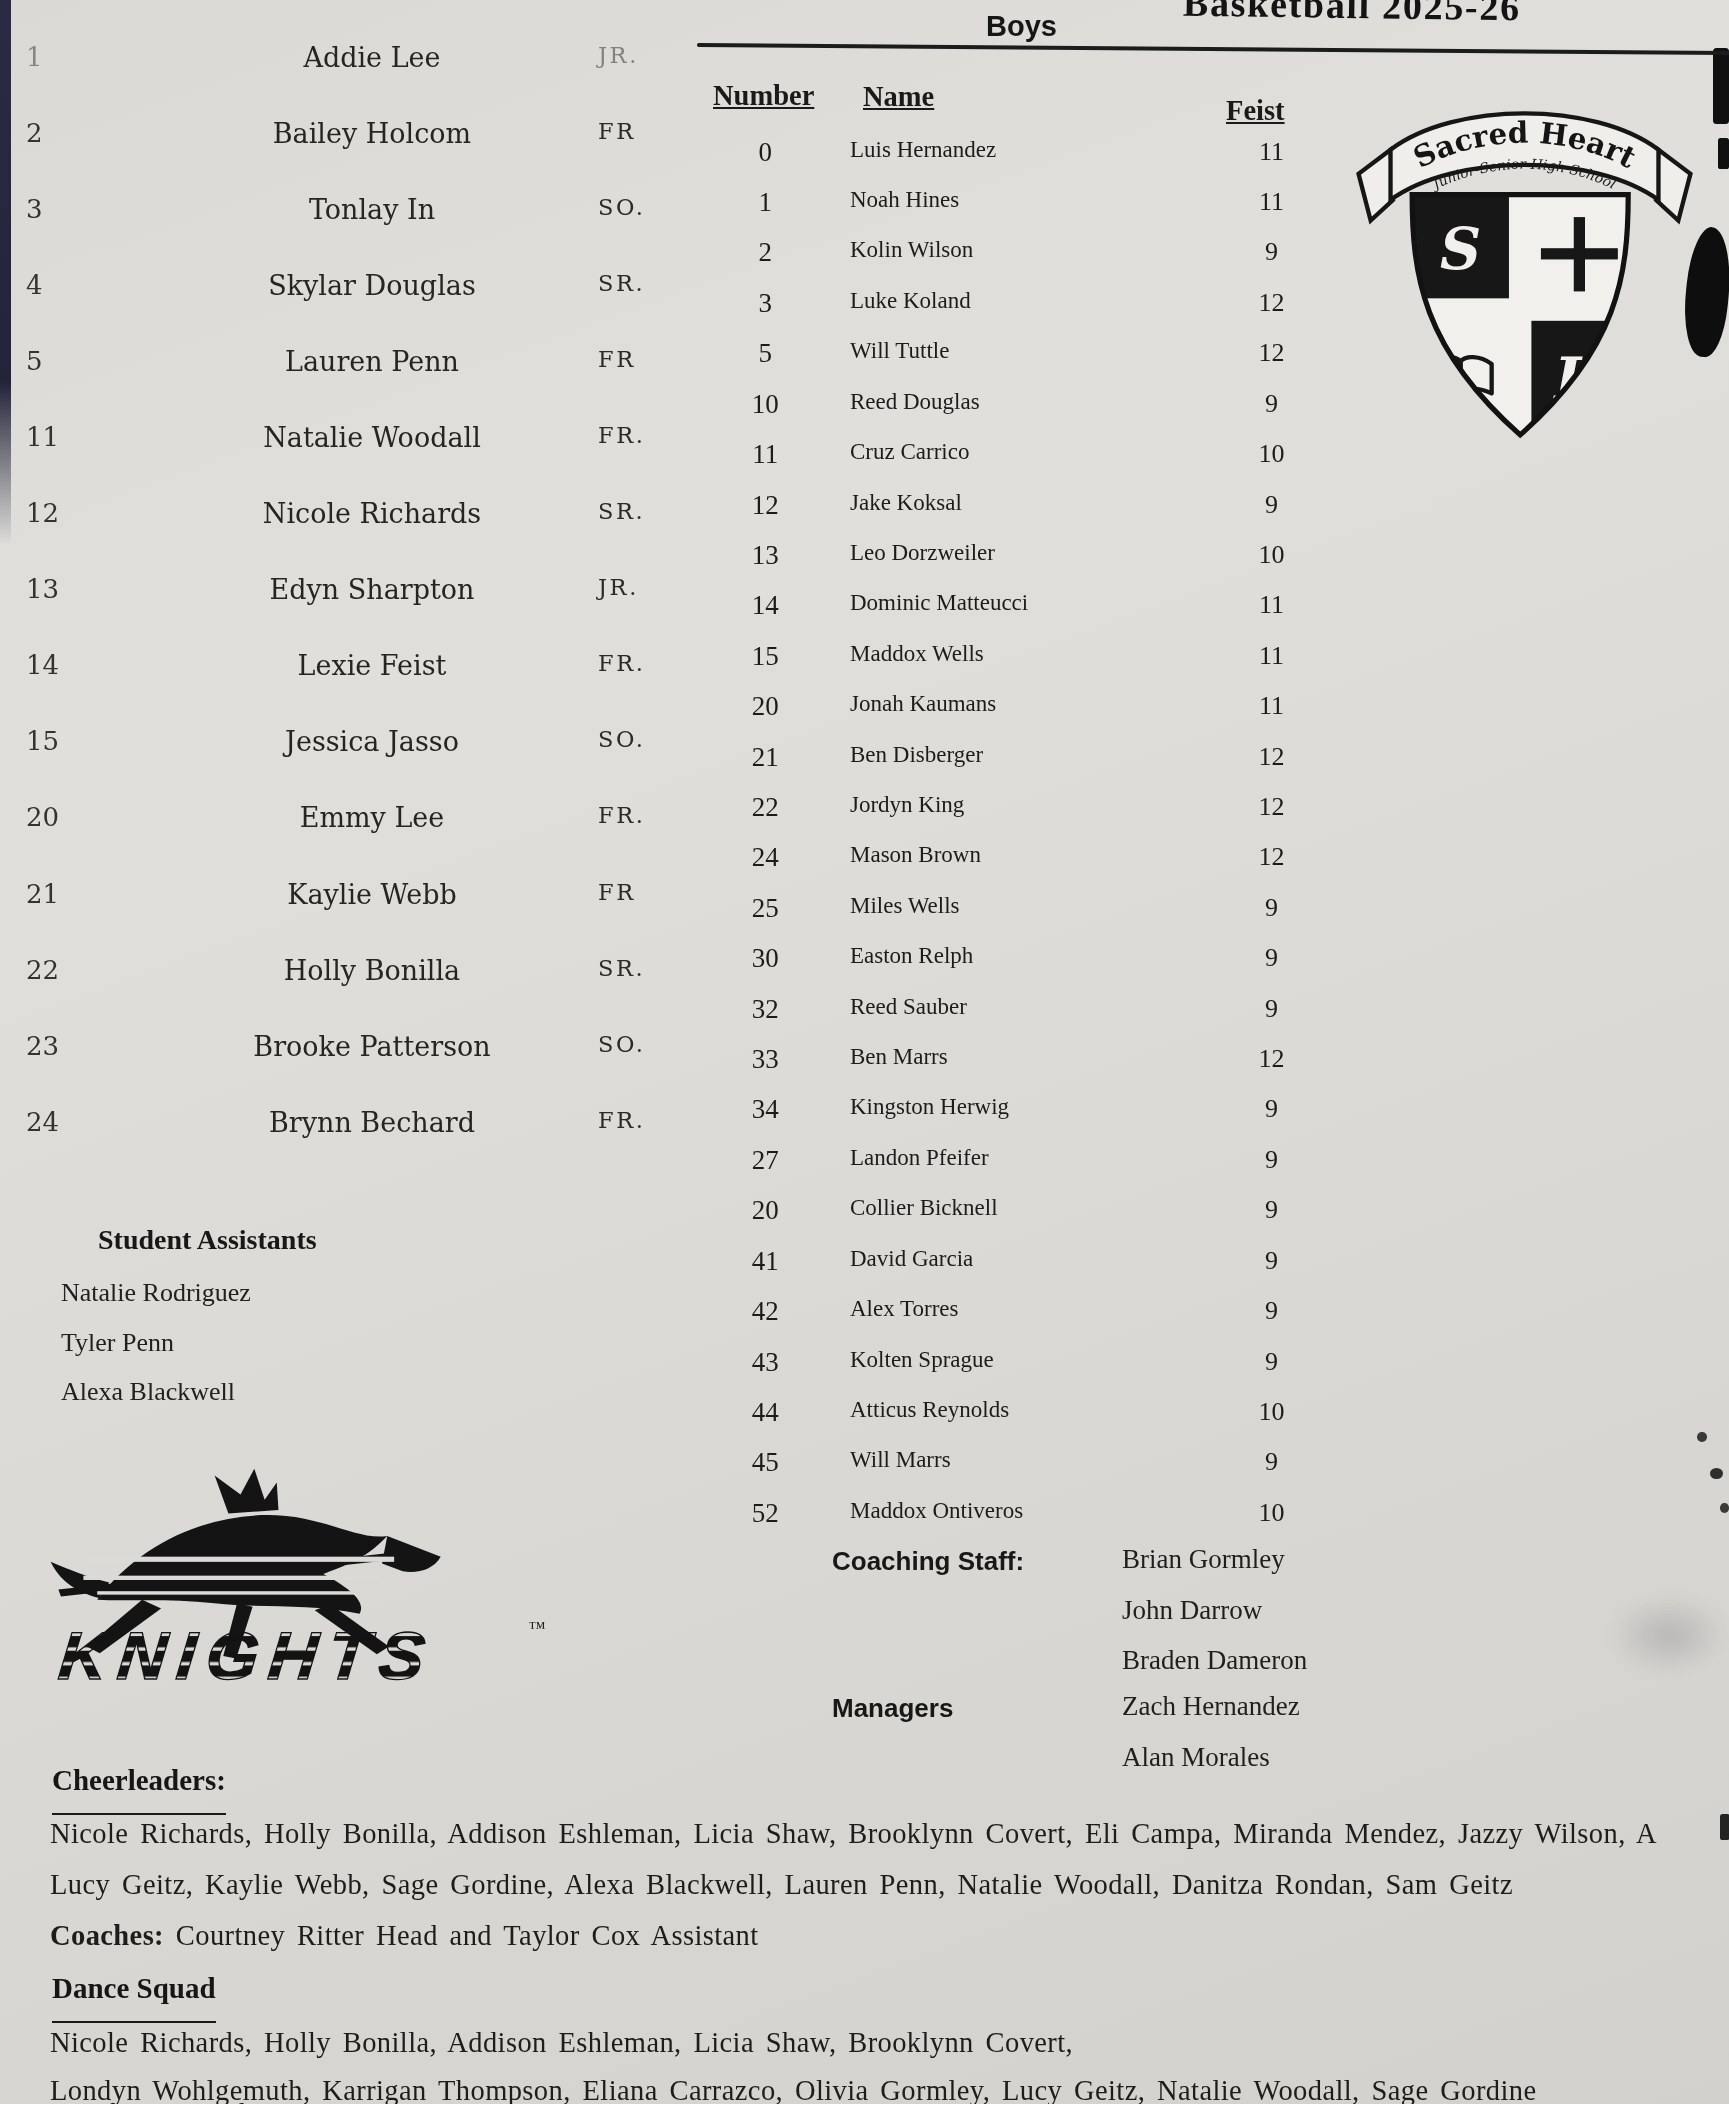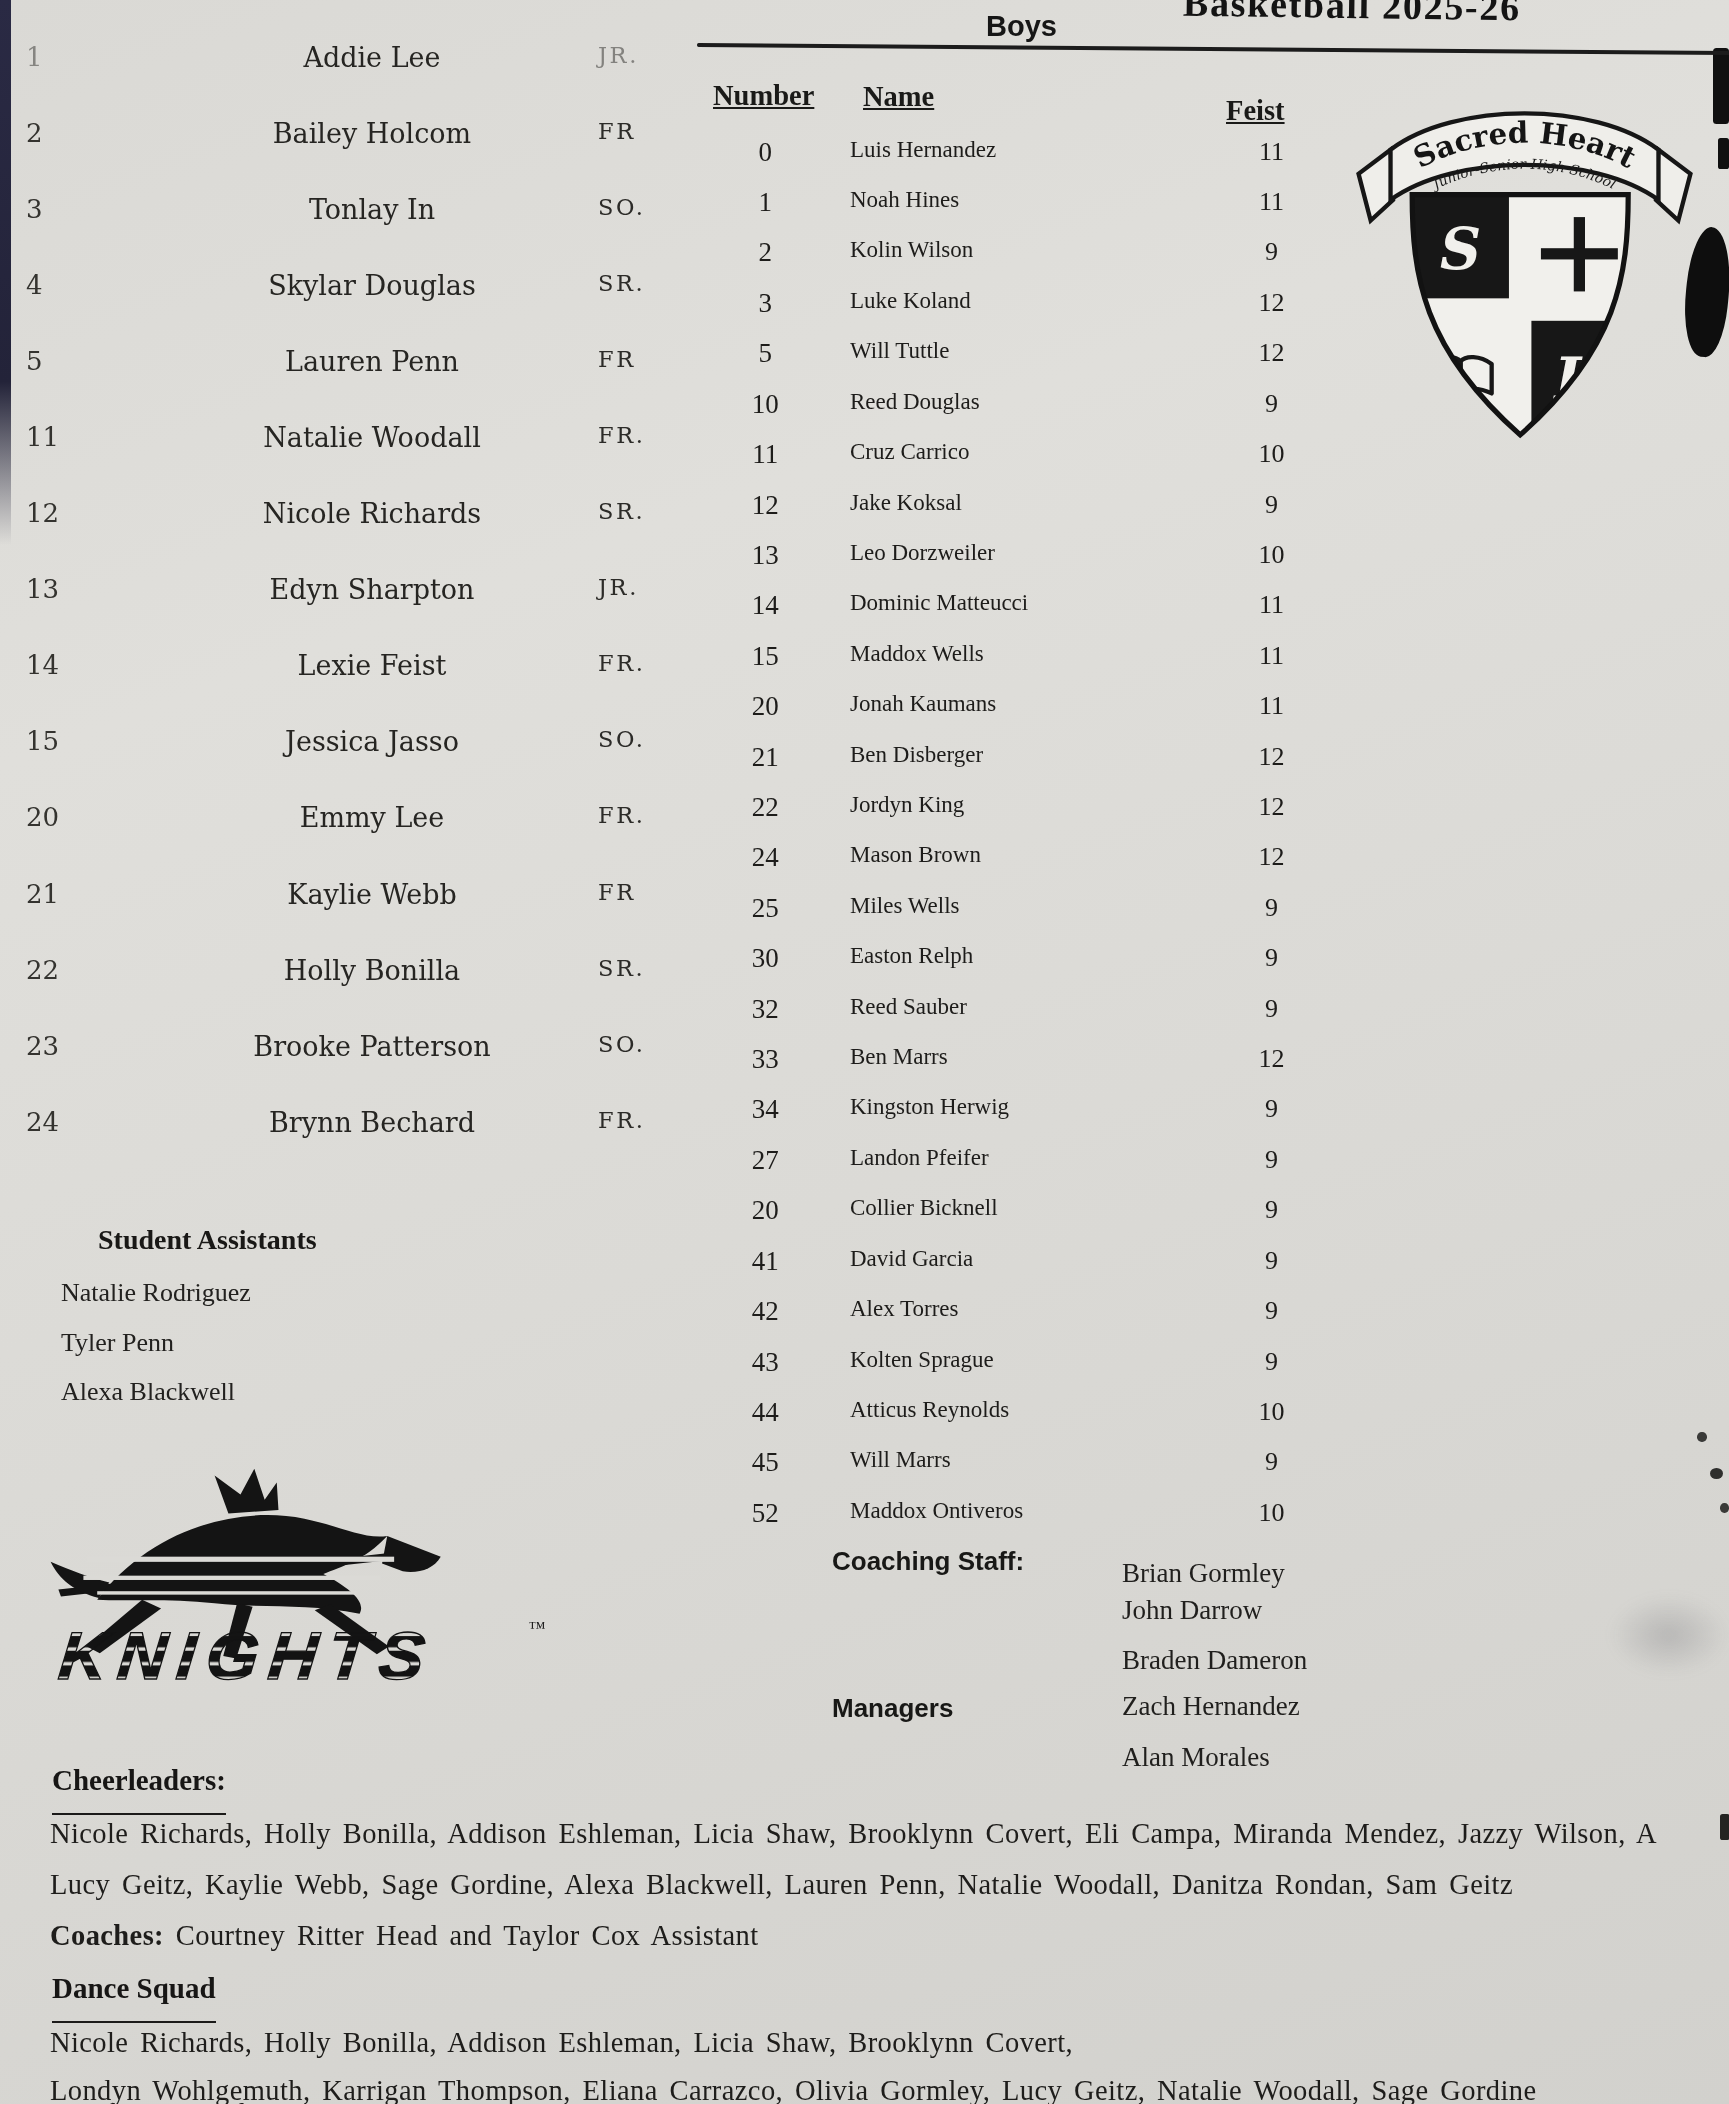--- a/index.html
+++ b/index.html
@@ -353,21 +353,21 @@
     <g fill="#dbdad6">
       <rect x="48" y="112" width="356" height="6"></rect>
       <rect x="44" y="134" width="344" height="5"></rect>
       <rect x="60" y="152" width="300" height="4"></rect>
     </g>
     <text x="40" y="254" font-family="Liberation Sans, sans-serif" font-weight="900" font-style="italic" font-size="78" letter-spacing="12" transform="skewX(-6)" fill="url(#stripes)" stroke="#131313" stroke-width="1.5">KNIGHTS</text>
     <text x="560" y="200" font-size="20" fill="#1a1a1a">™</text>
   </svg>
 
   <div class="abs staff-label" style="left:832px;top:1546px;">Coaching Staff:</div>
-  <div class="abs staff-name" style="left:1122px;top:1544px;margin-top:14px;">Brian Gormley</div>
+  <div class="abs staff-name" style="left:1122px;top:1544px;">Brian Gormley</div>
   <div class="abs staff-name" style="left:1122px;top:1595px;">John Darrow</div>
   <div class="abs staff-name" style="left:1122px;top:1645px;">Braden Dameron</div>
   <div class="abs staff-label" style="left:832px;top:1693px;">Managers</div>
   <div class="abs staff-name" style="left:1122px;top:1691px;">Zach Hernandez</div>
   <div class="abs staff-name" style="left:1122px;top:1742px;">Alan Morales</div>
 
   <div class="abs sec-head" style="left:52px;top:1764px;">Cheerleaders:</div>
   <div class="abs sec-line nowrap" style="left:50px;top:1818px;width:1729px;">Nicole Richards, Holly Bonilla, Addison Eshleman, Licia Shaw, Brooklynn Covert, Eli Campa, Miranda Mendez, Jazzy Wilson, A</div>
   <div class="abs sec-line nowrap" style="left:50px;top:1869px;">Lucy Geitz, Kaylie Webb, Sage Gordine, Alexa Blackwell, Lauren Penn, Natalie Woodall, Danitza Rondan, Sam Geitz</div>
   <div class="abs sec-line nowrap" style="left:50px;top:1920px;">

